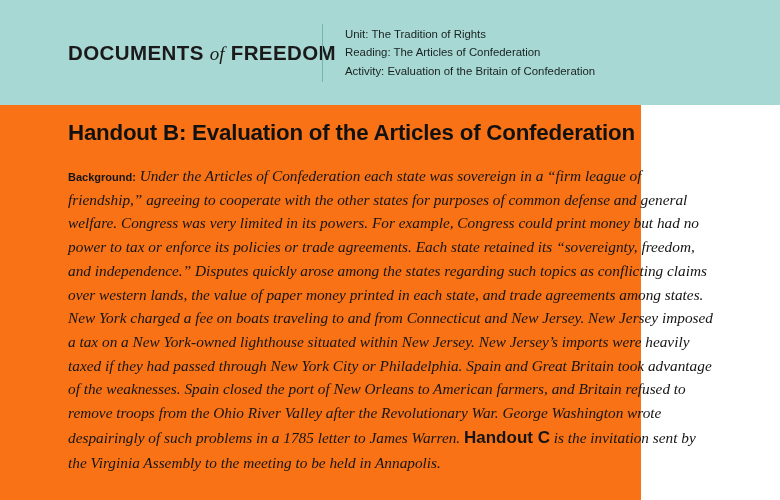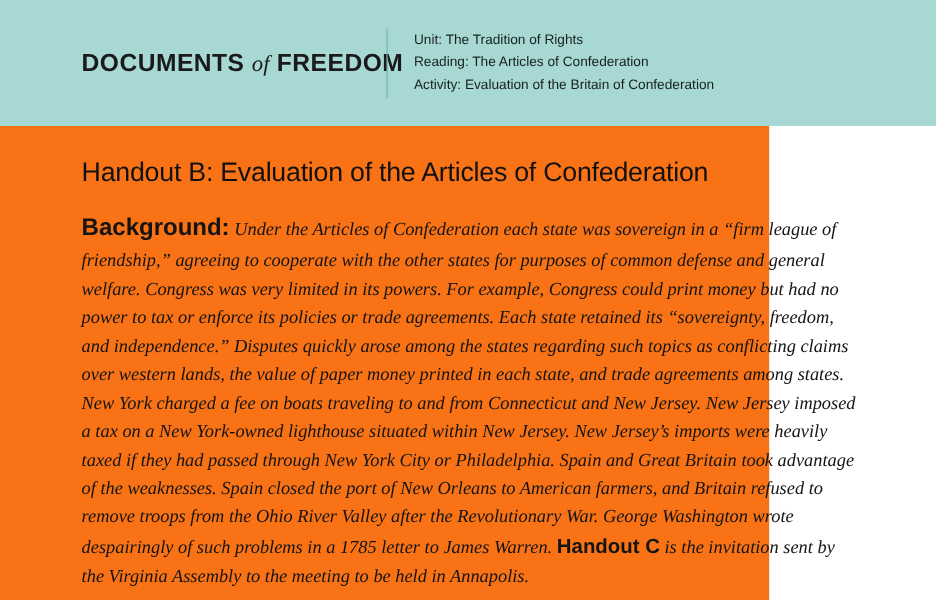--- a/index.html
+++ b/index.html
@@ -77,40 +77,40 @@
     white-space: nowrap;
   }
   
   .content {
     position: absolute;
     left: 68px;
     top: 105px;
     width: 648px;
   }
   .doc-title {
-    margin-top: 26px;
+    margin-top: 15px;
     font-family: "Liberation Sans", sans-serif;
     font-size: 22.3px;
-    font-weight: normal;
+    font-weight: bold;
     color: #111111;
     letter-spacing: -0.2px;
   }
   .background-para {
     margin-top: 18px;
     font-size: 15.3px;
     line-height: 1.55;
     color: #141414;
     font-style: italic;
     text-align: left;
   }
   .background-para .lead {
     font-family: "Liberation Sans", sans-serif;
     font-style: normal;
     font-weight: bold;
-    font-size: 20px;
+    font-size: 11px;
   }
   .background-para .bold-inline {
     font-family: "Liberation Sans", sans-serif;
     font-style: normal;
     font-weight: bold;
     font-size: 17px;
   }
 </style>
 </head>
 <body>

